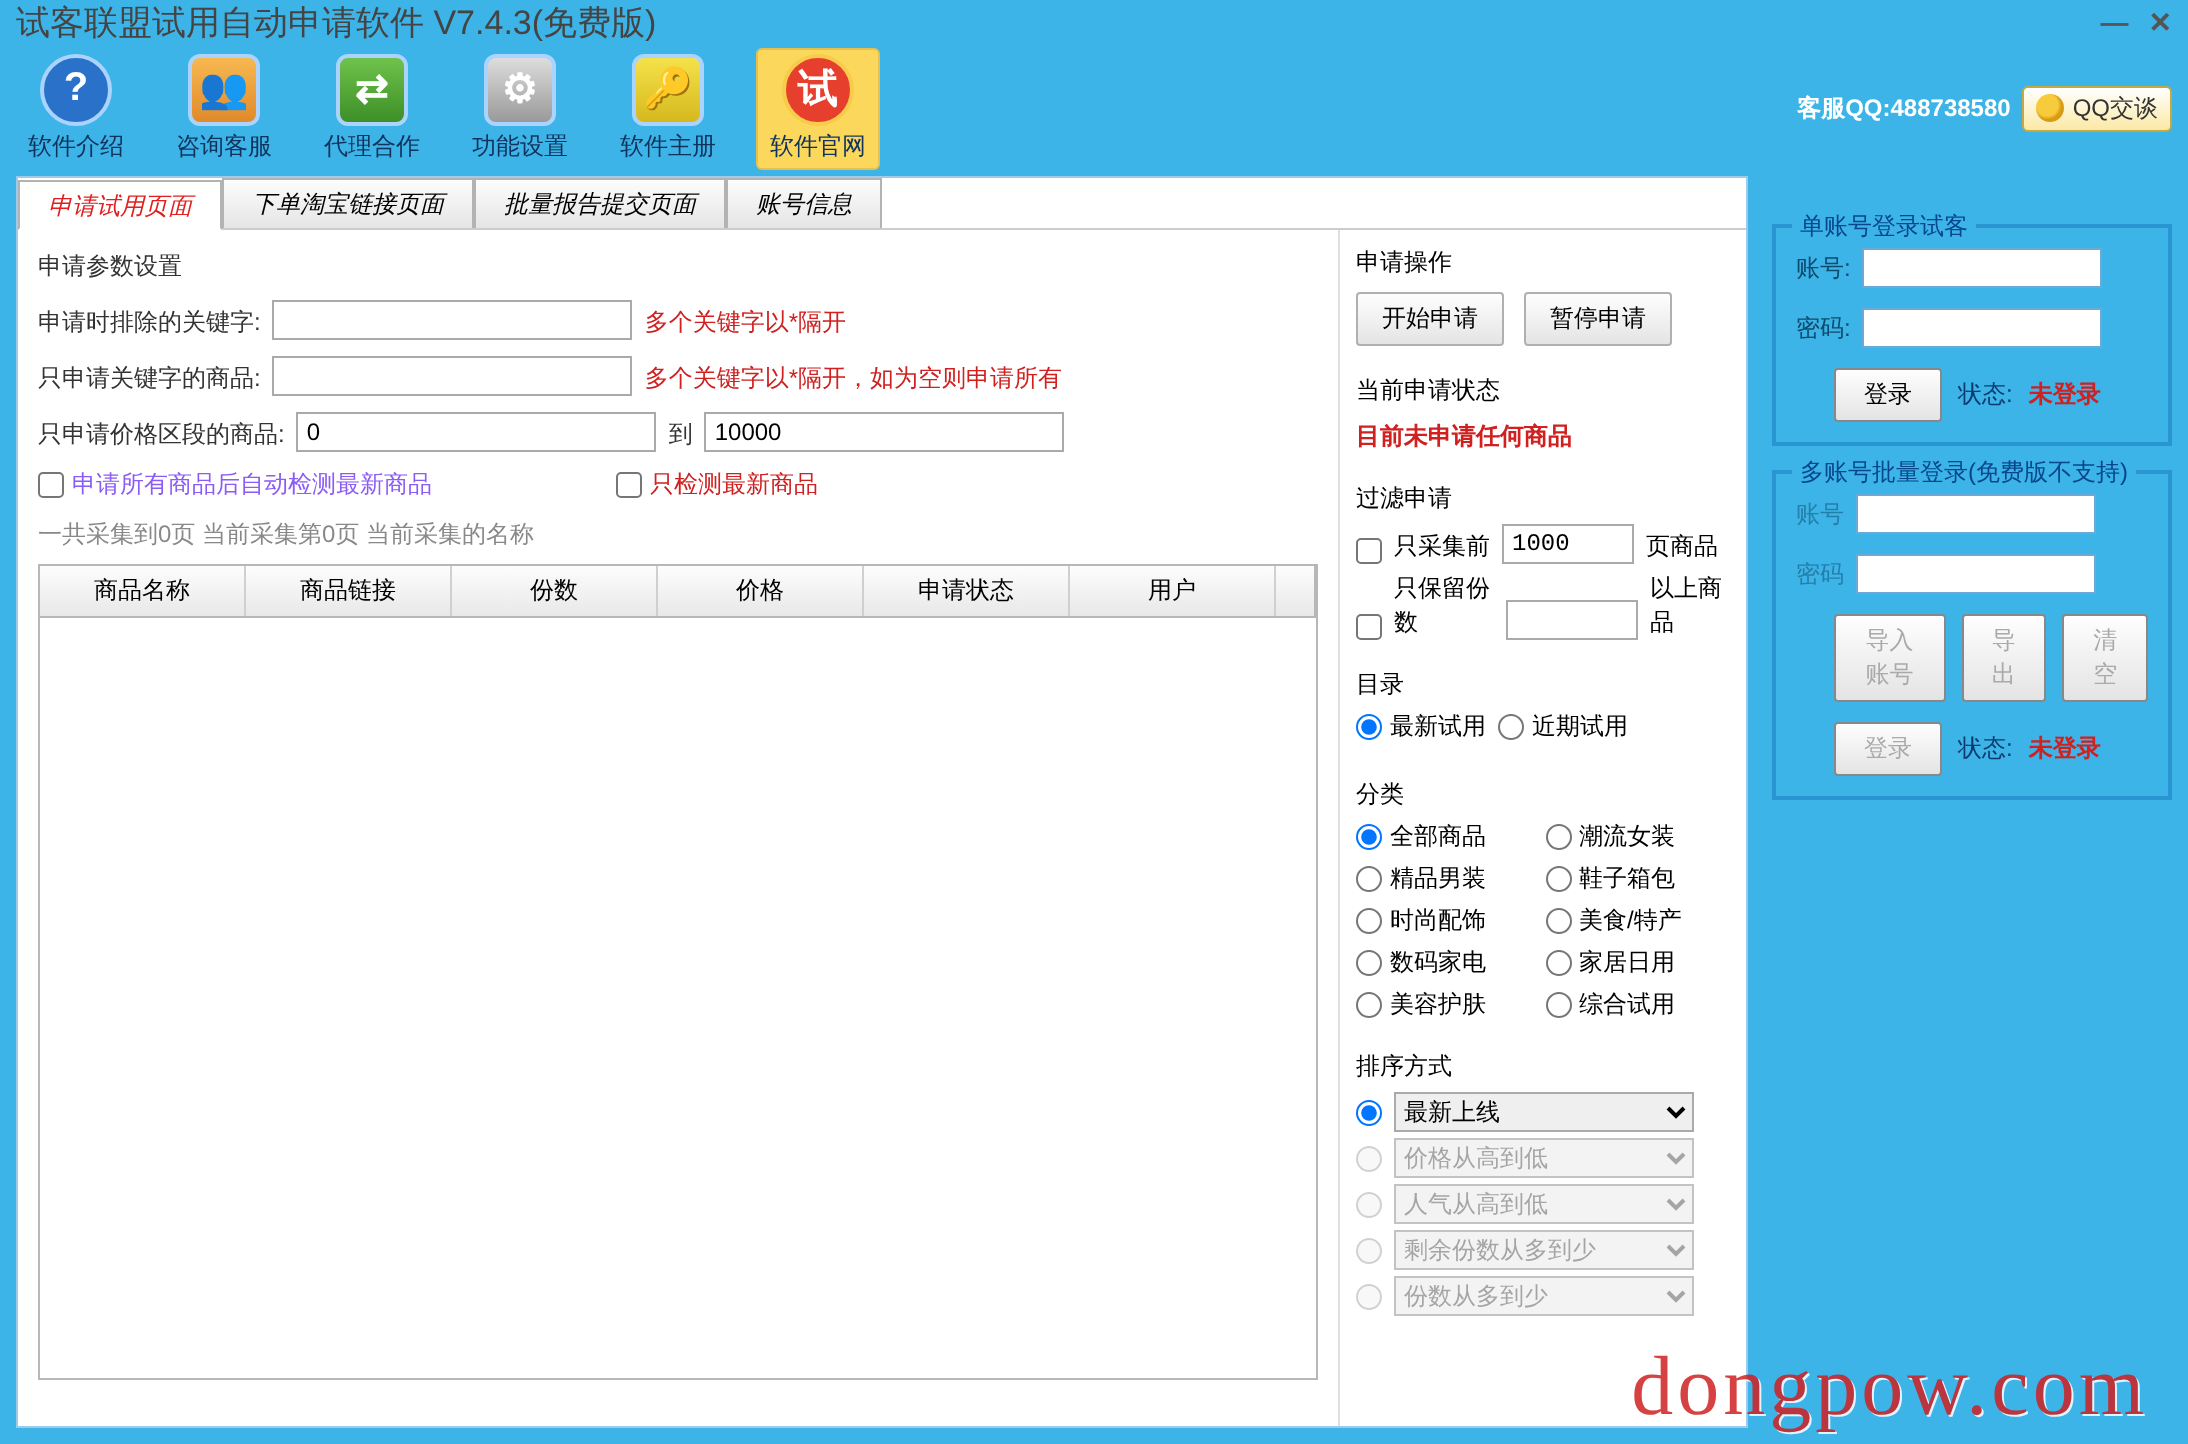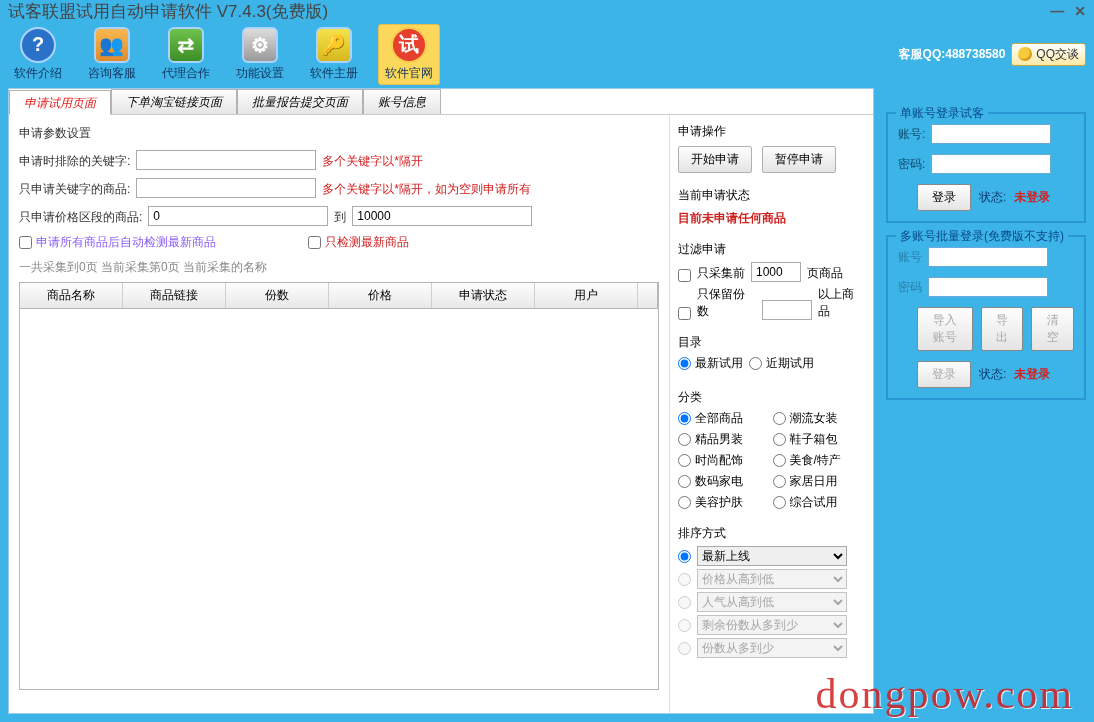--- a/index.html
+++ b/index.html
@@ -53,21 +53,21 @@
 .side-box-title { position: absolute; top: -9px; left: 8px; background: #3db4e7; padding: 0 4px; color: #07478a; font-size: 12px; }
 .side-row { display: flex; align-items: center; gap: 6px; margin-bottom: 10px; }
 .side-row label { color: #0c4a6e; }
 .side-row input { border: 1px solid #6ba9d8; width: 120px; height: 20px; padding: 0 4px; background: #fff; }
 .side-btns { display: flex; align-items: center; gap: 8px; margin-left: 19px;}
 .side-btn { background: linear-gradient(#fefefe,#e4e4e4); border: 1px solid #888; padding: 4px 14px; cursor: pointer; }
 .status-red { color: #d02020; font-weight: bold; font-size: 12px;}
 .watermark { position: absolute; right: 20px; bottom: 4px; font-size: 42px; color: #d02020; font-family: "Times New Roman", serif; letter-spacing: 2px; text-shadow: 1px 1px 0 #fff; pointer-events: none; opacity:0.85;}
 .rpane-block { margin-bottom: 6px; }
 .rpane-block > .ttl { font-weight: normal; margin-bottom: 4px; }
-input.small { width: 50px; text-align: left; }
+input.small { width: 66px; text-align: left; font-family: Liberation Mono, monospace; }
 </style>
 </head>
 <body>
 
 <div class="titlebar">
   <span class="titlebar-text">试客联盟试用自动申请软件 V7.4.3(免费版)</span>
   <div class="window-btns">
     <span>—</span>
     <span>✕</span>
   </div>

